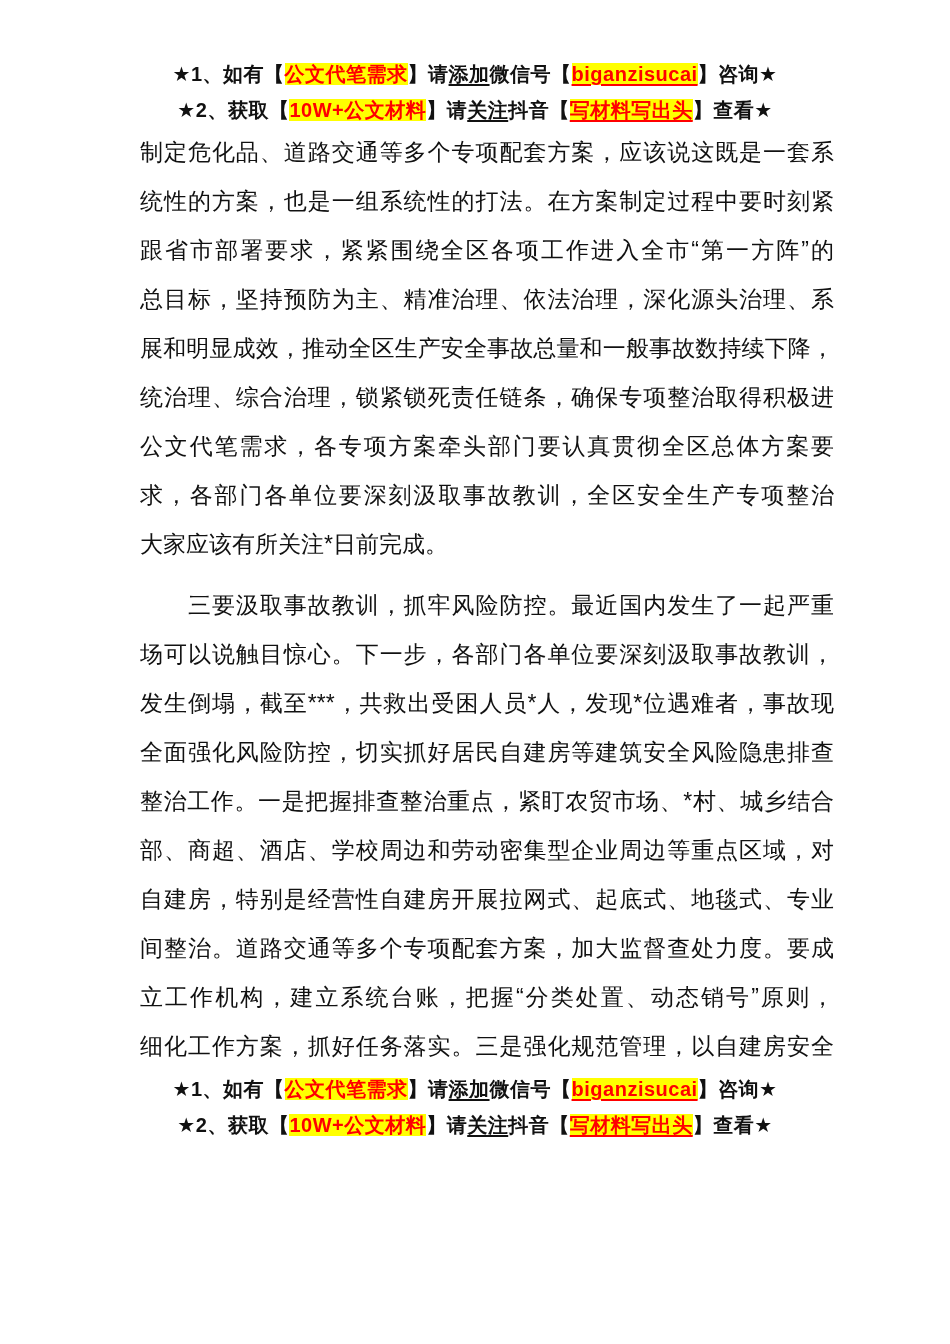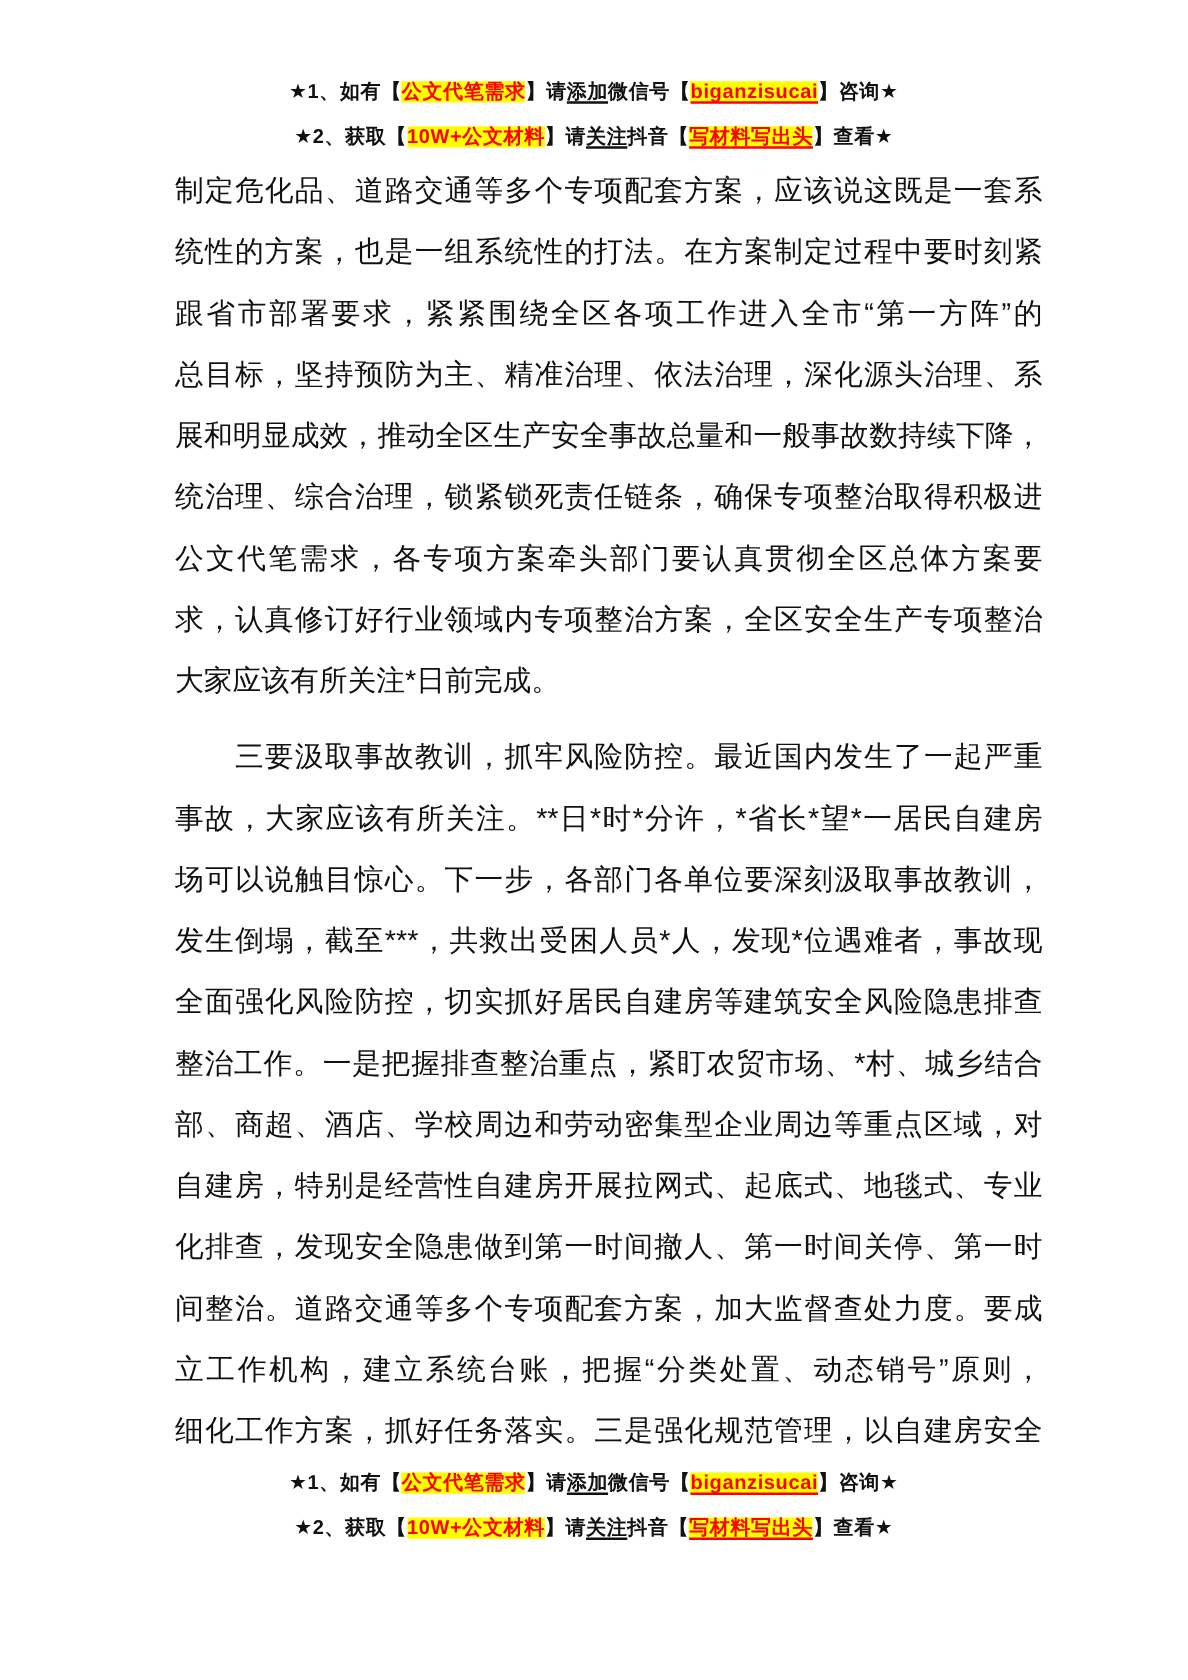--- a/index.html
+++ b/index.html
@@ -16,21 +16,21 @@
     color:var(--text);
     font-family:"Liberation Sans","DejaVu Sans",sans-serif;
     position:relative;overflow:hidden;
     padding-top:56px;
   }
   
   .banner{
     width:100%;
     text-align:center;
     font-weight:bold;
-    font-size:16px;
+    font-size:20px;
   }
   .banner .banner-line{
     height:36px;line-height:36px;
     white-space:nowrap;
     letter-spacing:0.5px;
   }
   .seg-plain{color:var(--text);}
   .seg-red-highlight{color:var(--red);background:var(--yellow);}
   .seg-underline{
     color:var(--text);
@@ -74,33 +74,31 @@
 
   <main class="doc">
       <div class="paragraph">
         <div class="line">制定危化品、道路交通等多个专项配套方案，应该说这既是一套系</div>
         <div class="line">统性的方案，也是一组系统性的打法。在方案制定过程中要时刻紧</div>
         <div class="line">跟省市部署要求，紧紧围绕全区各项工作进入全市“第一方阵”的</div>
         <div class="line">总目标，坚持预防为主、精准治理、依法治理，深化源头治理、系</div>
         <div class="line">展和明显成效，推动全区生产安全事故总量和一般事故数持续下降，</div>
         <div class="line">统治理、综合治理，锁紧锁死责任链条，确保专项整治取得积极进</div>
         <div class="line">公文代笔需求，各专项方案牵头部门要认真贯彻全区总体方案要</div>
-        <div class="line">求，认真修订好行业领域内专项整治方案，全区安全生产专项整治</div>
+        <div class="line">求，各部门各单位要深刻汲取事故教训，全区安全生产专项整治</div>
         <div class="line flush-left">大家应该有所关注*日前完成。</div>
       </div>
       <div class="paragraph">
         <div class="line">　　三要汲取事故教训，抓牢风险防控。最近国内发生了一起严重</div>
-        <div class="line">事故，大家应该有所关注。**日*时*分许，*省长*望*一居民自建房</div>
         <div class="line">场可以说触目惊心。下一步，各部门各单位要深刻汲取事故教训，</div>
         <div class="line">发生倒塌，截至***，共救出受困人员*人，发现*位遇难者，事故现</div>
         <div class="line">全面强化风险防控，切实抓好居民自建房等建筑安全风险隐患排查</div>
         <div class="line">整治工作。一是把握排查整治重点，紧盯农贸市场、*村、城乡结合</div>
         <div class="line">部、商超、酒店、学校周边和劳动密集型企业周边等重点区域，对</div>
         <div class="line">自建房，特别是经营性自建房开展拉网式、起底式、地毯式、专业</div>
-        <div class="line">化排查，发现安全隐患做到第一时间撤人、第一时间关停、第一时</div>
         <div class="line">间整治。道路交通等多个专项配套方案，加大监督查处力度。要成</div>
         <div class="line">立工作机构，建立系统台账，把握“分类处置、动态销号”原则，</div>
         <div class="line">细化工作方案，抓好任务落实。三是强化规范管理，以自建房安全</div>
       </div>
     </main>
 
   <footer class="banner">
       <div class="banner-line"><span class="seg-plain">★1、如有【</span><span class="seg-red-highlight">公文代笔需求</span><span class="seg-plain">】请</span><span class="seg-underline">添加</span><span class="seg-plain">微信号【</span><span class="seg-red-highlight-underline">biganzisucai</span><span class="seg-plain">】咨询★</span></div>
       <div class="banner-line"><span class="seg-plain">★2、获取【</span><span class="seg-red-highlight">10W+公文材料</span><span class="seg-plain">】请</span><span class="seg-underline">关注</span><span class="seg-plain">抖音【</span><span class="seg-red-highlight-underline">写材料写出头</span><span class="seg-plain">】查看★</span></div>
     </footer>

